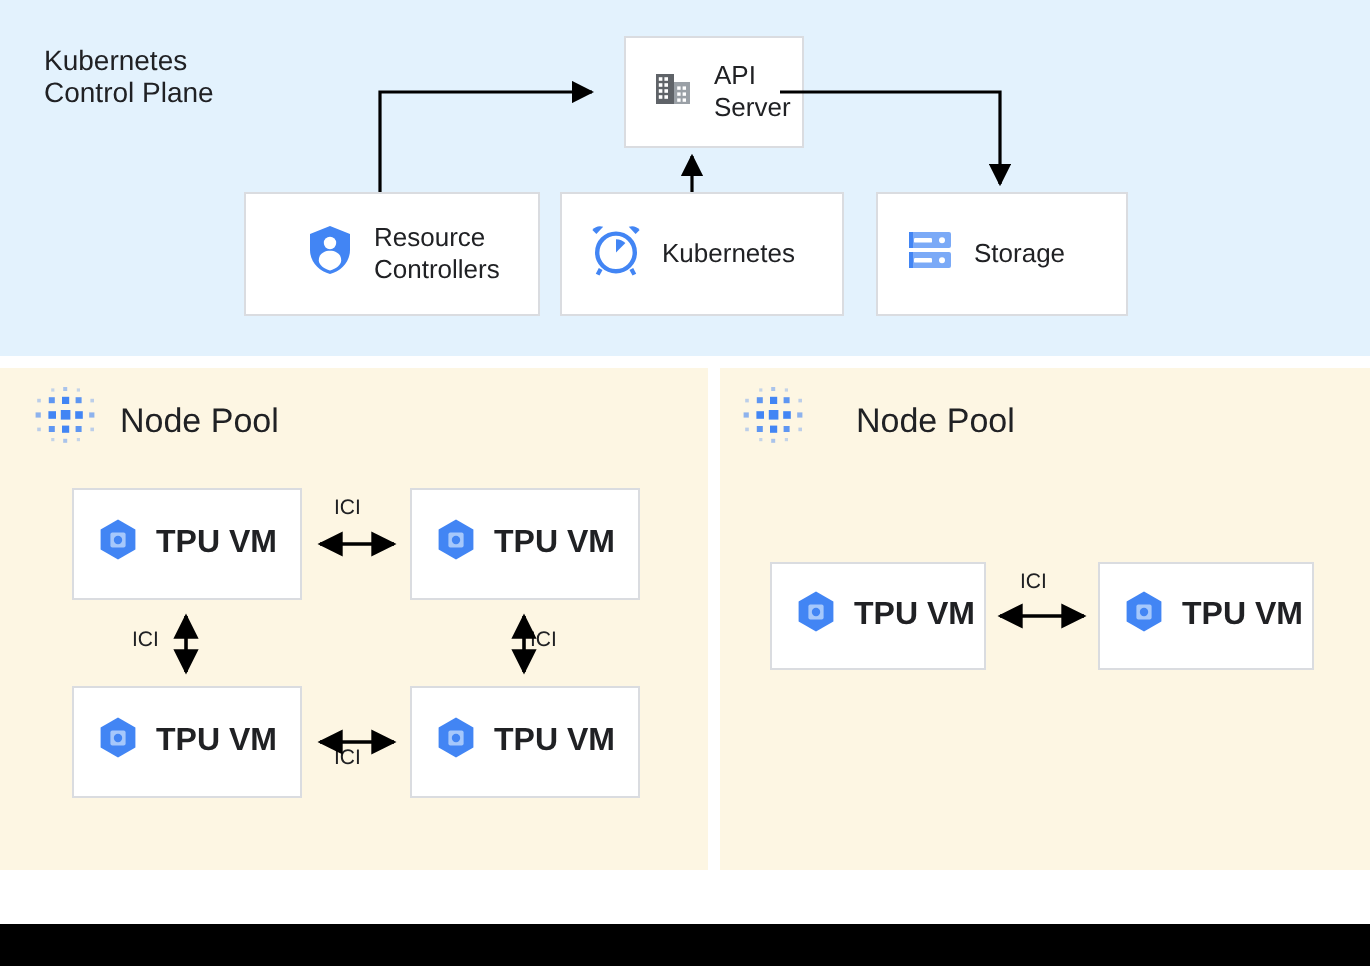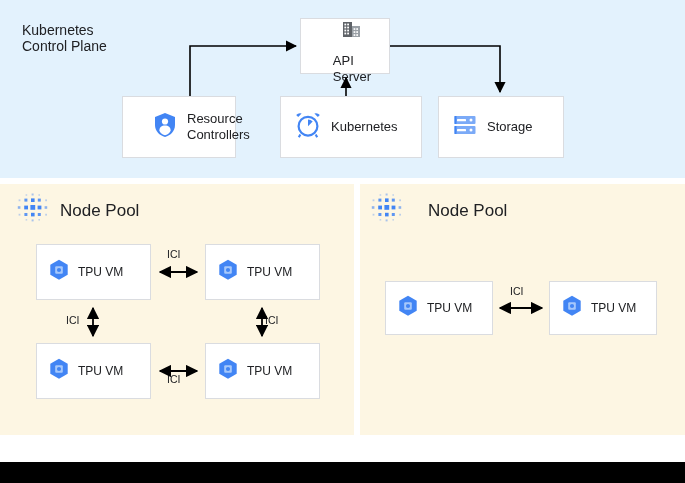--- a/index.html
+++ b/index.html
@@ -80,47 +80,48 @@
     padding-left: 14px;
   }
   .cbox .clabel {
     font-size: 13px;
     color: #202124;
     line-height: 16px;
     white-space: pre-line;
   }
 
   .box-api-server {
-    left: 300px; top: 18px; width: 90px; height: 56px; flex-direction: column;
+    left: 312px; top: 18px; width: 90px; height: 56px;
   }
   .box-resource-controllers {
-    left: 122px; top: 96px; width: 114px; height: 62px; padding-left: 30px;
+    left: 122px; top: 96px; width: 148px; height: 62px; padding-left: 30px;
   }
   .box-scheduler {
     left: 280px; top: 96px; width: 142px; height: 62px;
   }
   .box-storage {
     left: 438px; top: 96px; width: 126px; height: 62px;
   }
 
   
   .vmbox {
     position: absolute;
     box-sizing: border-box;
     background: #ffffff;
     border: 1px solid #dadce0;
     display: flex;
     align-items: center;
     gap: 9px;
     padding-left: 12px;
   }
   .vmbox .vmlabel {
-    font-size: 12px;
+    font-size: 16px;
     color: #202124;
     white-space: nowrap;
+    font-weight: bold;
   }
 
   .vm-l-tl { left: 36px;  top: 244px; width: 115px; height: 56px; }
   .vm-l-tr { left: 205px; top: 244px; width: 115px; height: 56px; }
   .vm-l-bl { left: 36px;  top: 343px; width: 115px; height: 56px; }
   .vm-l-br { left: 205px; top: 343px; width: 115px; height: 56px; }
   .vm-r-l  { left: 385px; top: 281px; width: 108px; height: 54px; }
   .vm-r-r  { left: 549px; top: 281px; width: 108px; height: 54px; }
 
   

